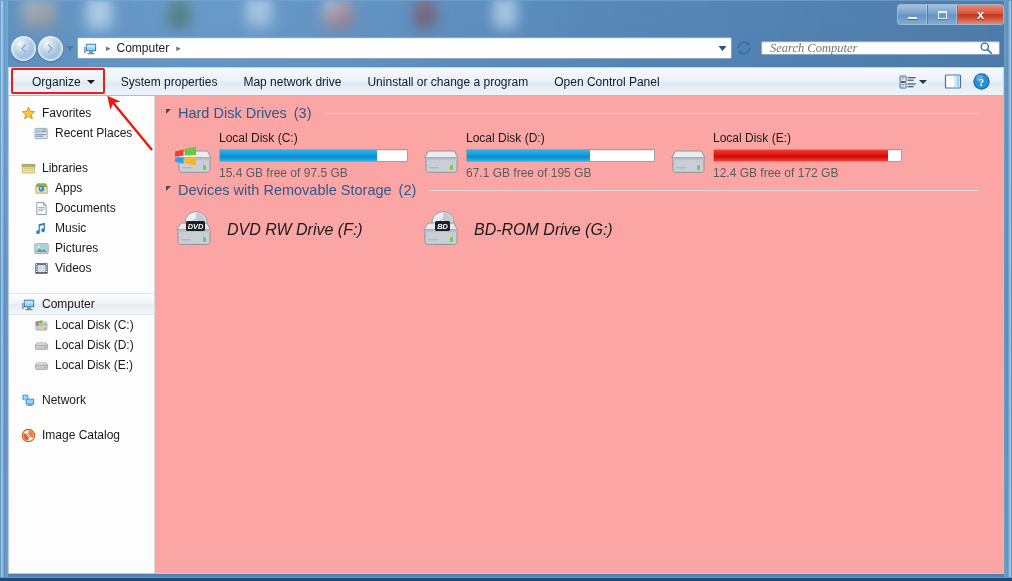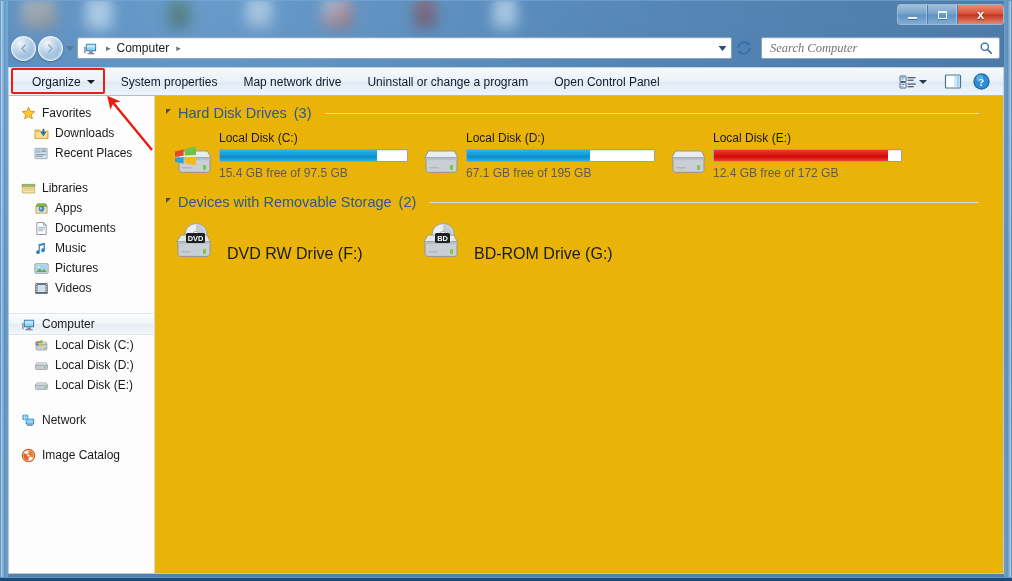--- a/index.html
+++ b/index.html
@@ -131,21 +131,21 @@
     margin-left: auto; width: 17px; height: 20px;
     display: flex; align-items: center; justify-content: center; cursor: pointer;
   }
   .addr-dd svg { fill: #2b5177; }
   .refresh-btn {
     width: 22px; height: 22px; margin-left: 1px;
     display: flex; align-items: center; justify-content: center;
     border: 1px solid transparent; cursor: pointer;
   }
   .search-box {
-    flex: 1; height: 22px; margin-left: 6px; margin-right: 4px;
+    flex: 1; height: 14px; margin-left: 6px; margin-right: 4px;
     background: #fff; border: 1px solid #8ba6c0; border-radius: 2px;
     display: flex; align-items: center; padding: 0 4px 0 8px;
     box-shadow: inset 0 1px 1px rgba(0,0,0,.09);
   }
   .search-input {
     flex: 1; border: none; outline: none;
     font-family: "Liberation Serif", serif;
     font-style: italic; font-size: 12.5px; color: #8a8a8a;
     background: transparent;
   }
@@ -202,21 +202,21 @@
   .nav-row.selected {
     background: linear-gradient(180deg, #fcfdfe 0%, #f0f4f8 48%, #e5ecf3 52%, #f4f7fb 100%);
     border-top: 1px solid #dce6ef; border-bottom: 1px solid #dce6ef;
     height: 22px;
   }
   .nav-ico { width: 16px; height: 16px; flex: 0 0 16px; display: flex; align-items: center; justify-content: center; }
   .nav-gap { height: 13px; }
 
   
   .content {
-    flex: 1; background: #eab308; padding: 9px 8px 0 0; overflow: hidden;
+    flex: 1; background: #fca5a5; padding: 9px 8px 0 0; overflow: hidden;
     position: relative;
   }
   .group-header {
     display: flex; align-items: center; gap: 7px;
     padding-left: 11px; margin-bottom: 2px; cursor: pointer;
   }
   .grp-tri {
     width: 0; height: 0;
     border-top: 5px solid #4a4a4a;
     border-right: 5px solid transparent;
@@ -241,21 +241,21 @@
   .bar-fill { height: 100%; }
   .bar-fill.blue {
     background: linear-gradient(180deg, #2eb4e8 0%, #14a0dd 38%, #0d8cc8 62%, #25b5e8 100%);
   }
   .bar-fill.red {
     background: linear-gradient(180deg, #f03a30 0%, #e01a10 38%, #cc0c05 62%, #f24039 100%);
   }
   .drive-free { font-size: 12px; color: #5c5c5c; margin-top: 4px; }
 
   .media-row { display: flex; padding: 9px 0 0 14px; }
-  .media-tile { display: flex; align-items: flex-end; width: 247px; flex: 0 0 247px; gap: 8px; }
+  .media-tile { display: flex; align-items: center; width: 247px; flex: 0 0 247px; gap: 8px; font-style: italic; }
   .media-icon-box { width: 50px; flex: 0 0 50px; display: flex; align-items: center; justify-content: center; }
   .media-name { font-size: 16px; color: #1a1a1a; }
 
   
   .anno-box {
     position: absolute; left: 11px; top: 68px; width: 94px; height: 26px;
     border: 2px solid #f01b12; border-radius: 2px;
     pointer-events: none; z-index: 60;
   }
   .anno-arrow { position: absolute; left: 0; top: 0; z-index: 60; pointer-events: none; }
@@ -406,30 +406,20 @@
           <span class="nav-ico">
             <svg width="15" height="15" viewBox="0 0 16 16">
               <path d="M8 1.3 9.9 5.6l4.7.4-3.6 3.1 1.1 4.6L8 11.2l-4.1 2.5 1.1-4.6L1.4 6l4.7-.4z" fill="#fcc838" stroke="#c98e12" stroke-width=".9" stroke-linejoin="round"></path>
             </svg>
           </span>
           <span>Favorites</span>
         </div>
         <div class="nav-row child">
           <span class="nav-ico">
             <svg width="15" height="15" viewBox="0 0 16 16">
-              <path d="M1 4.3h5l1.2 1.3H15v7.8H1z" fill="#f2c35c" stroke="#c99a31" stroke-width=".8"></path>
-              <path d="M1.6 6.6h12.8l-1 6H2.4z" fill="#ffdf92"></path>
-              <path d="M10.6 3.4v3.3h2L10 10.4 7.4 6.7h2V3.4z" fill="#2a7fc4" stroke="#17598f" stroke-width=".7"></path>
-            </svg>
-          </span>
-          <span>Downloads</span>
-        </div>
-        <div class="nav-row child">
-          <span class="nav-ico">
-            <svg width="15" height="15" viewBox="0 0 16 16">
               <rect x="1" y="2.5" width="13" height="11" rx="1" fill="#dbe6ef" stroke="#8496a6" stroke-width=".8"></rect>
               <rect x="2.2" y="3.8" width="5" height="3.6" fill="#9fc3de"></rect>
               <rect x="8" y="3.8" width="4.6" height="1.1" fill="#7f93a5"></rect>
               <rect x="8" y="5.5" width="4.6" height="1.1" fill="#7f93a5"></rect>
               <rect x="2.2" y="8.6" width="10.4" height="1.1" fill="#7f93a5"></rect>
               <rect x="2.2" y="10.4" width="7.5" height="1.1" fill="#7f93a5"></rect>
             </svg>
           </span>
           <span>Recent Places</span>
         </div>
@@ -668,21 +658,21 @@
           <div class="drive-info">
             <div class="drive-name">Local Disk (E:)</div>
             <div class="bar-outer">
               <div class="bar-fill red" style="width: 93%;"></div>
             </div>
             <div class="drive-free">12.4 GB free of 172 GB</div>
           </div>
         </div>
       </div>
 
-      <div class="group-header" style="margin-top:14px;text-align:center;">
+      <div class="group-header" style="margin-top:2px;text-align:center;">
         <span class="grp-tri"></span>
         <span class="grp-title">Devices with Removable Storage</span>
         <span class="grp-count">(2)</span>
         <span class="grp-rule"></span>
       </div>
 
       <div class="media-row">
 
         <div class="media-tile">
           <div class="media-icon-box">

